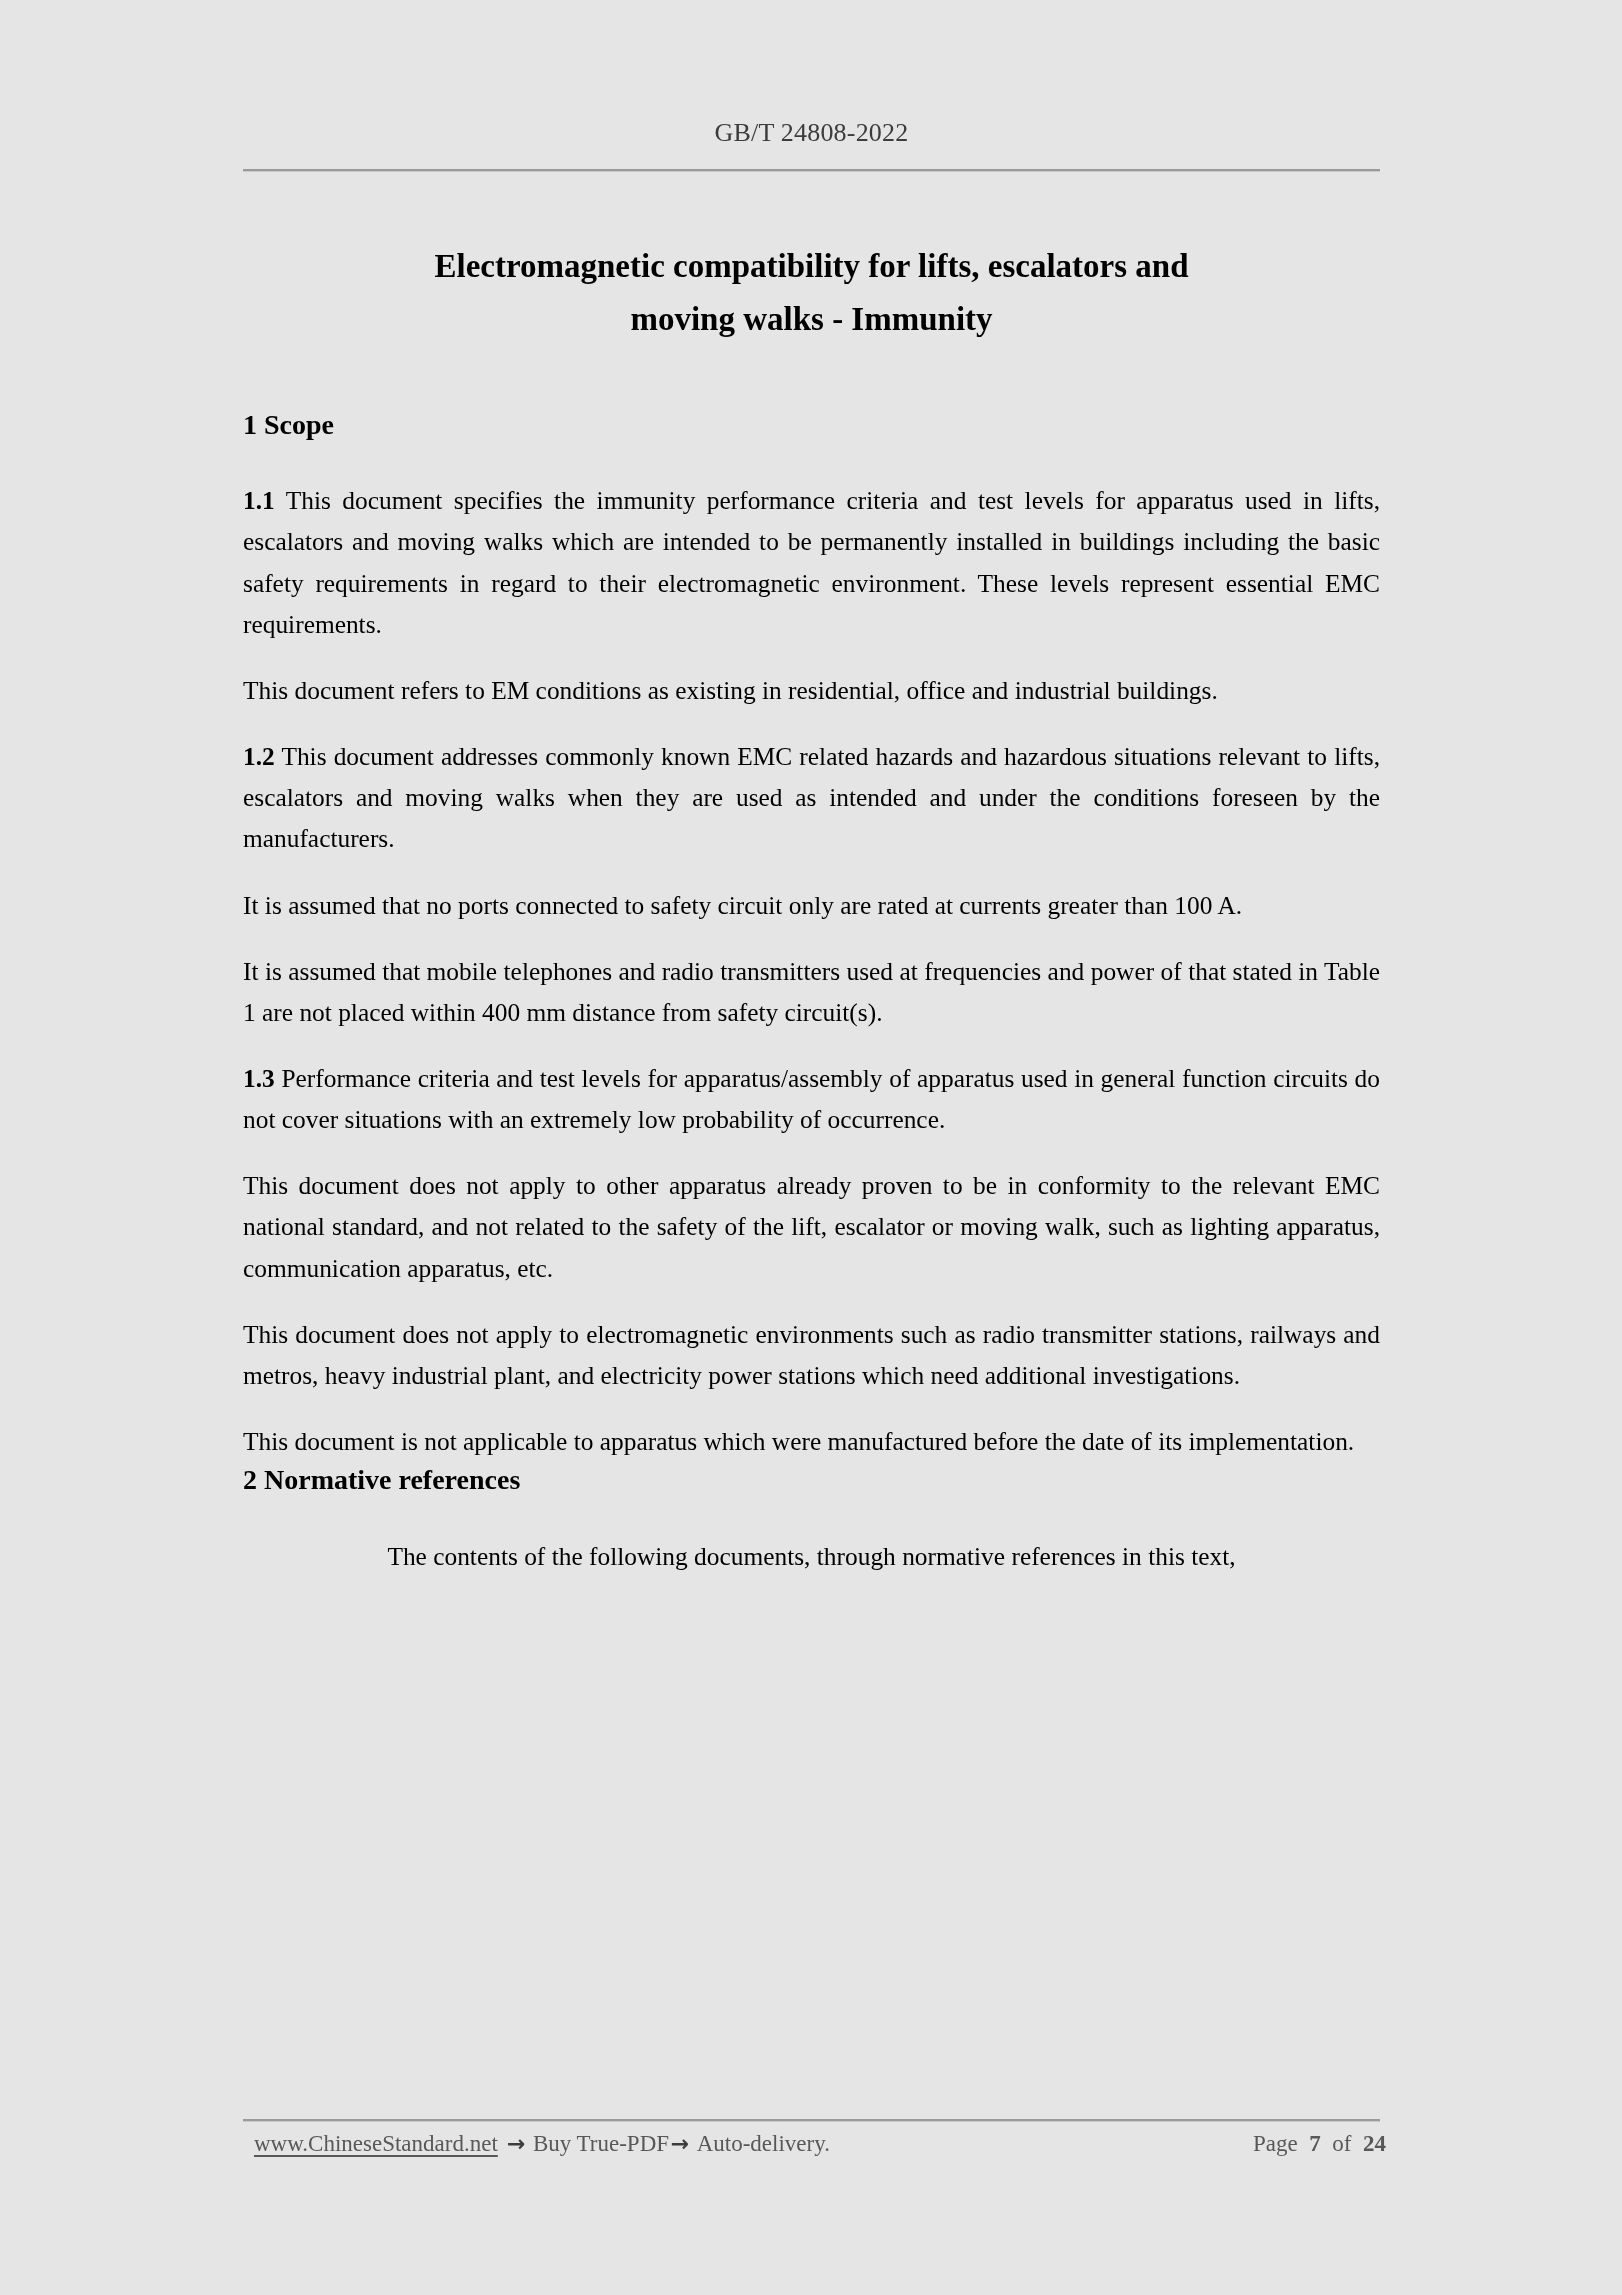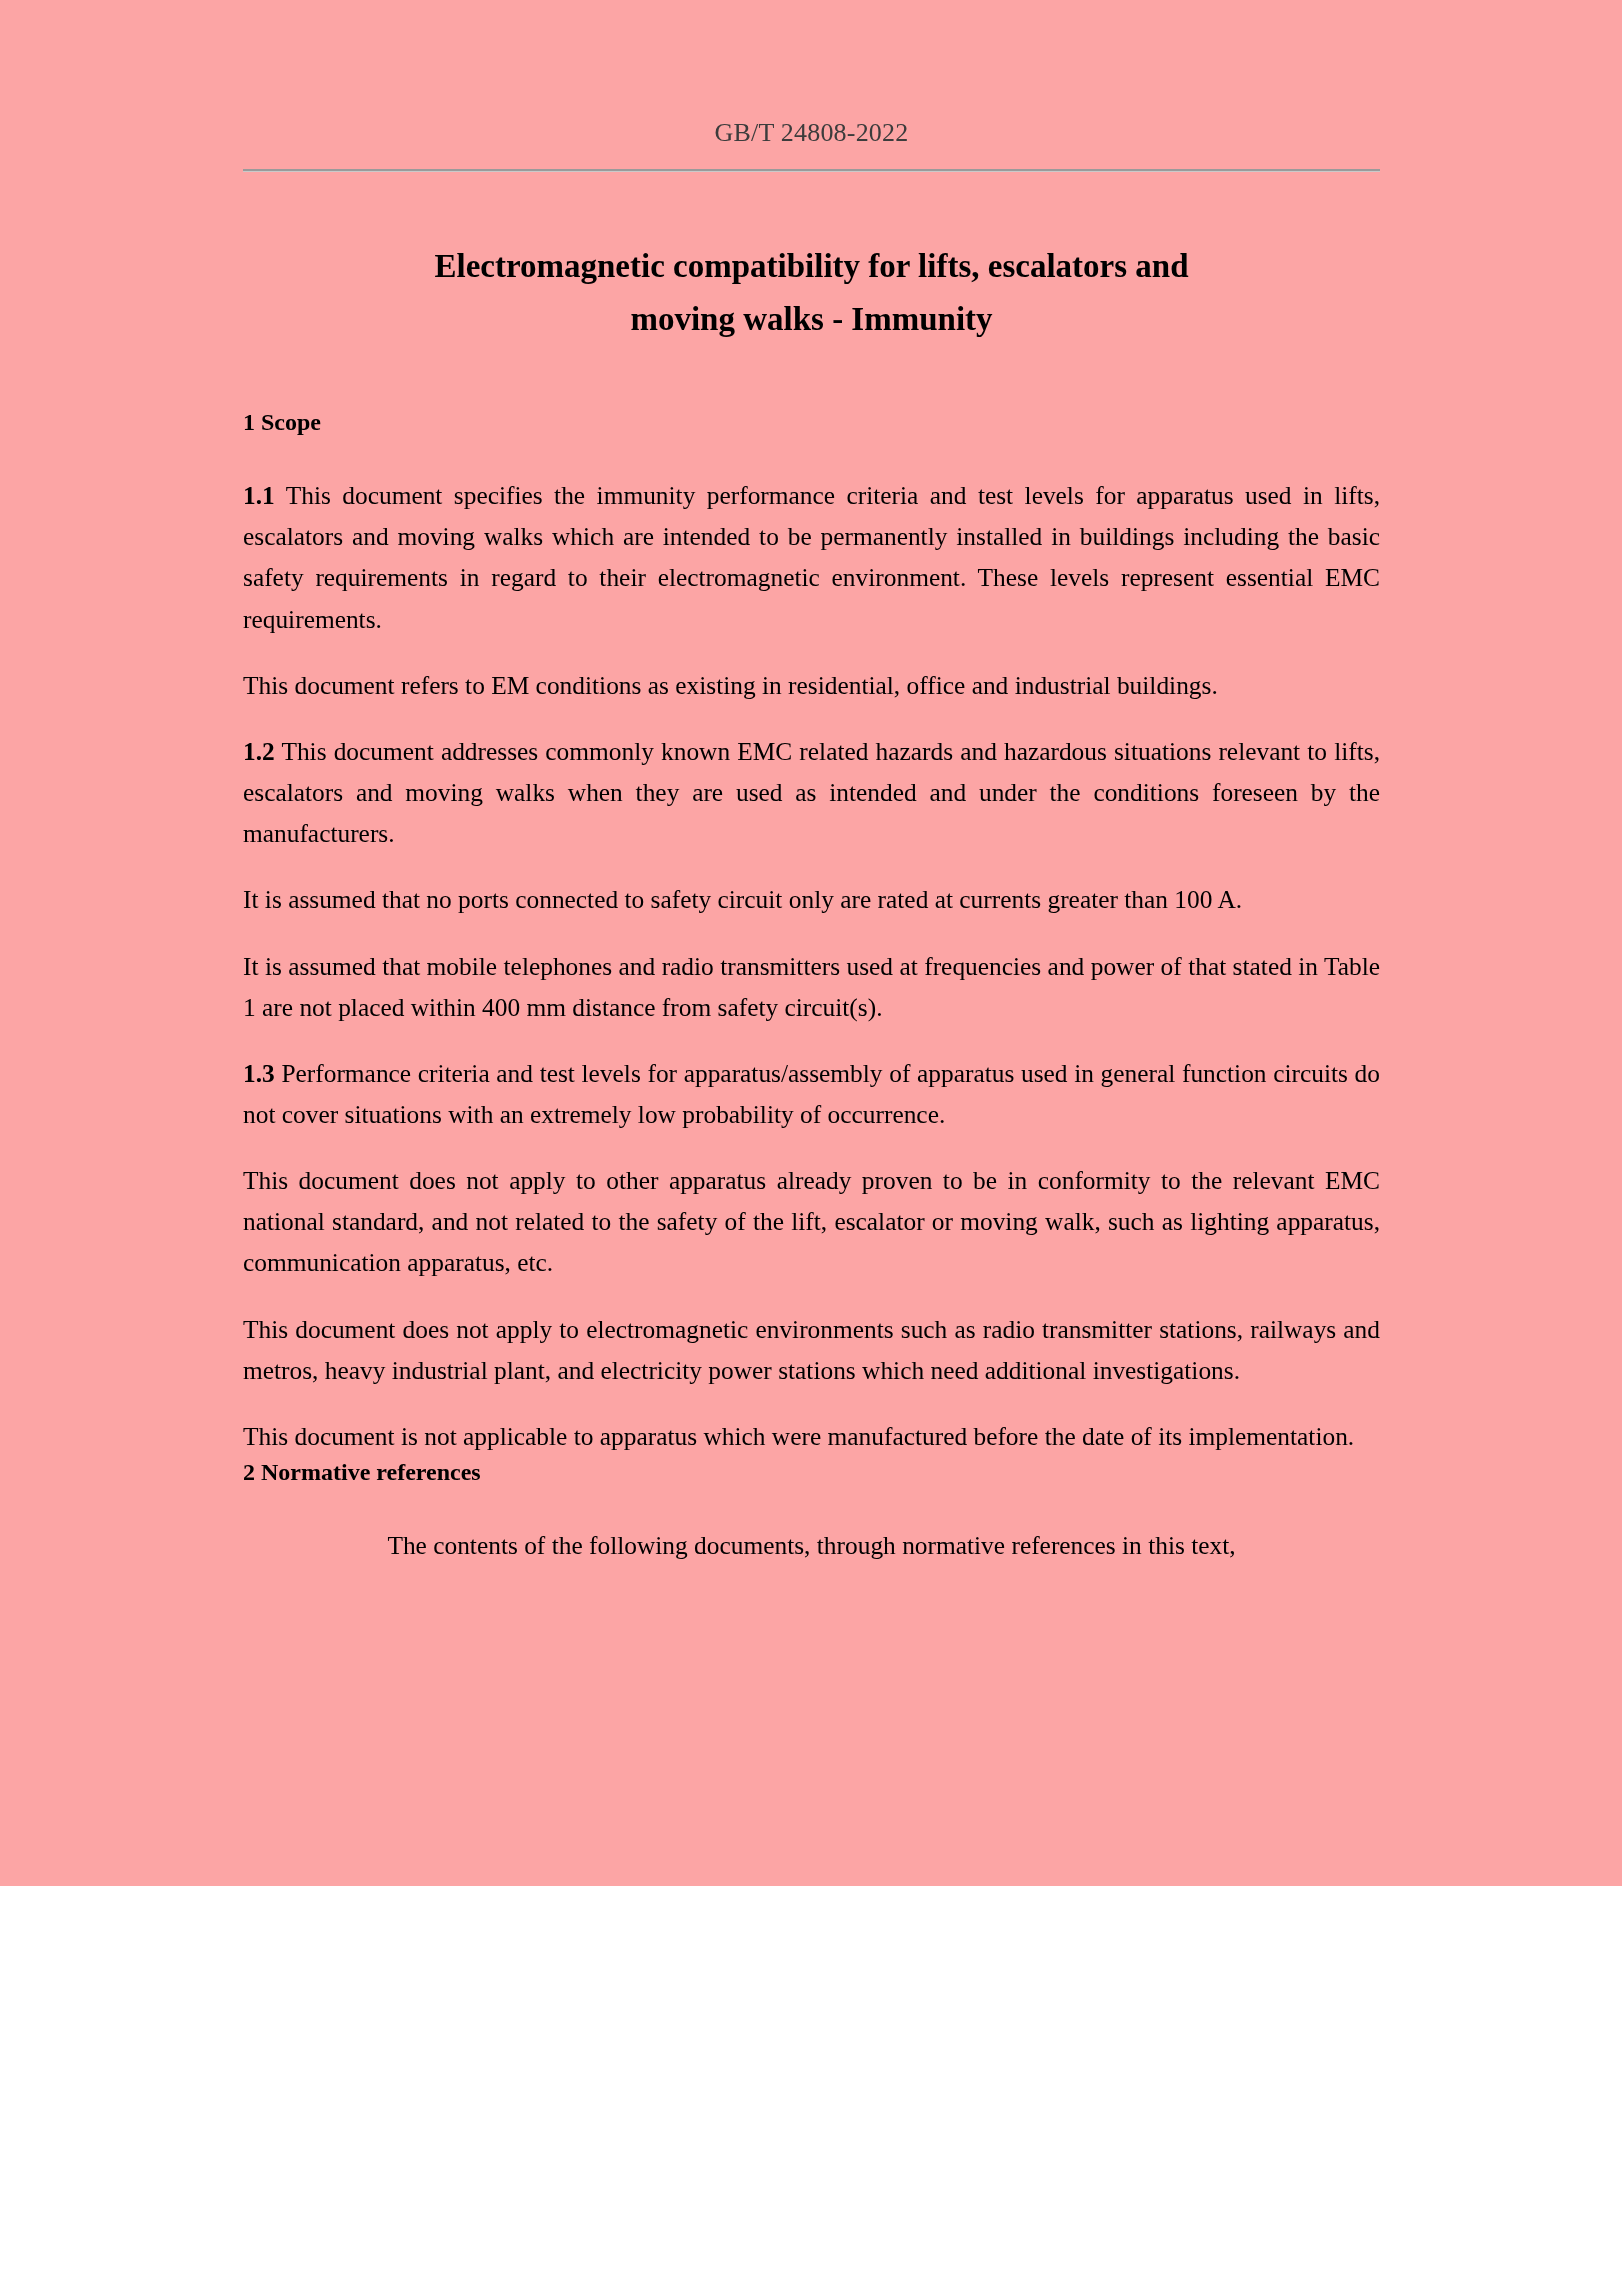--- a/index.html
+++ b/index.html
@@ -7,22 +7,22 @@
     padding: 0;
     background: #ffffff;
   }
   body {
     font-family: "Liberation Serif", "DejaVu Serif", serif;
     color: #000000;
   }
   .page {
     position: relative;
     width: 1623px;
-    height: 1886px;
-    background: #fca5a5;
+    height: 2295px;
+    background: #e5e5e5;
     box-sizing: border-box;
     overflow: hidden;
   }
 
   
   .page-header {
     position: absolute;
     top: 117px;
     left: 243px;
     width: 1137px;
@@ -61,21 +61,21 @@
     margin: 0 0 0 0;
     padding: 0 32px;
   }
   .doc-title .title-line {
     display: block;
   }
 
   
   .section-heading {
     font-weight: bold;
-    font-size: 24px;
+    font-size: 28px;
     line-height: 1.3;
     margin: 0;
     text-align: left;
   }
   .h-scope { margin-top: 60px; }
   .h-normative { }
 
   
   .para {
     font-size: 25.4px;

